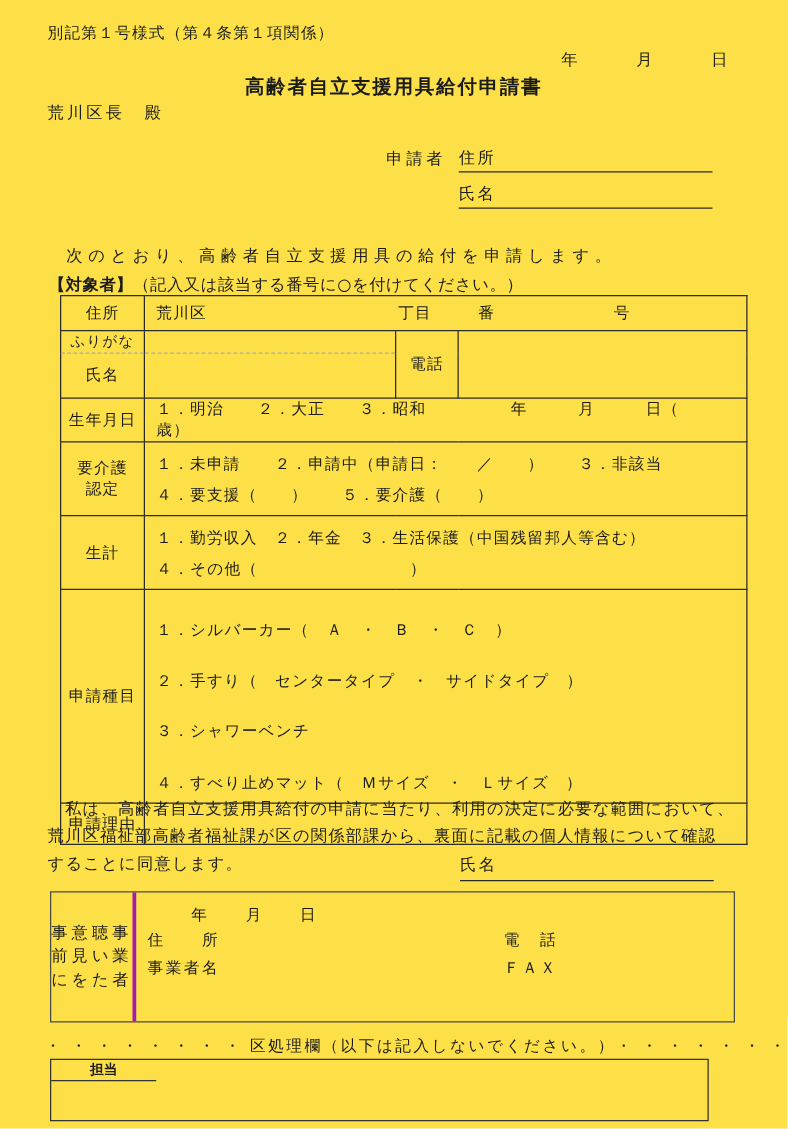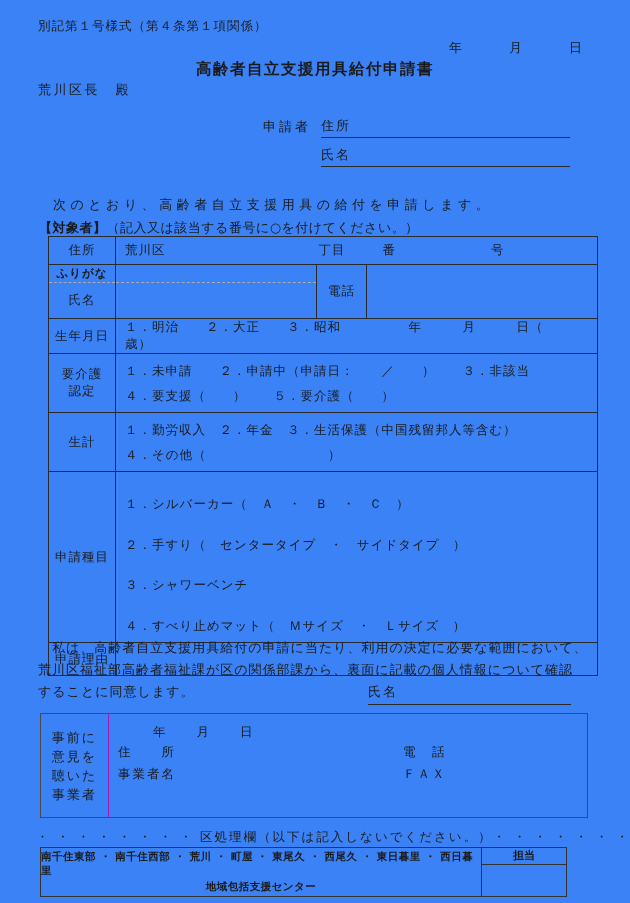--- a/index.html
+++ b/index.html
@@ -1,27 +1,27 @@
 <!DOCTYPE html>
 <html><head>
 <meta charset="utf-8">
 <style>
   * { margin:0; padding:0; box-sizing:border-box; }
   html,body { background:#fff; }
   .page {
-    width:630px; height:903px; background:#3b82f6; position:relative; overflow:hidden;
+    width:630px; height:903px; background:#fde047; position:relative; overflow:hidden;
     font-family:"DejaVu Serif","Liberation Serif",serif; color:#1b1b1b;
   }
   .form-code { position:absolute; left:38px; top:18px; font-size:12.5px; letter-spacing:1px; }
   .date-line { position:absolute; right:46px; top:39px; font-size:13px; letter-spacing:2px; }
   .title { position:absolute; left:0; right:0; top:59px; text-align:center; font-size:15.5px; font-weight:bold; letter-spacing:1.5px; }
   .addressee { position:absolute; left:38px; top:81px; font-size:13px; letter-spacing:2.5px; }
 
   .applicant { position:absolute; left:263px; top:109px; width:307px; font-size:13px; }
-  .app-row { display:flex; align-items:flex-end; height:29px; }
+  .app-row { display:flex; align-items:flex-end; height:29px;margin-left:46px; }
   .app-label { width:58px; letter-spacing:3px; flex:none; padding-bottom:2px; }
   .app-field { flex:1; border-bottom:1px solid #2a2a2a; letter-spacing:2px; padding-bottom:2px; }
   .phone-paren { margin-left:34px; }
 
   .intro { position:absolute; left:53px; top:196px; font-size:13px; letter-spacing:4.5px; white-space:nowrap; }
   .target-line { position:absolute; left:39px; top:219px; font-size:13px; white-space:nowrap; }
   .target-heading { font-weight:bold; letter-spacing:0.5px;margin-top:19px; }
   .target-note { letter-spacing:0.5px; }
 
   .main-table { position:absolute; left:48px; top:236px; width:550px; border-collapse:collapse; font-size:12.5px; border:1.5px solid #2b2b2b; table-layout:fixed; }
@@ -35,21 +35,21 @@
   .addr-go { margin-left:95px; }
   .two-line div { line-height:25px; }
   .pad-v { padding-top:4px; padding-bottom:4px; }
   .four-line div { line-height:25.5px;margin-top:15px; }
 
   .consent { position:absolute; left:38px; top:617px; font-size:13px; letter-spacing:1px;margin-top:20px; }
   .consent div { line-height:22px; white-space:nowrap; }
   .consent-name { position:absolute; left:368px; top:683px; width:203px; border-bottom:1px solid #2a2a2a; font-size:13px; letter-spacing:2px; padding-bottom:3px; }
 
   .vendor-box { position:absolute; left:40px; top:713px; width:548px; height:105px; border:1.5px solid #4a4a4a; display:flex; }
-  .vendor-label { width:68px; border-right:1px solid #a21caf; display:flex; flex-direction:column; justify-content:center; align-items:center; font-size:13px; letter-spacing:2px; line-height:19px; flex:none;text-align:center; }
+  .vendor-label { width:68px; border-right:3px solid #a21caf; display:flex; flex-direction:row; justify-content:center; align-items:center; font-size:13px; letter-spacing:2px; line-height:19px; flex:none; }
   .vendor-content { flex:1; font-size:12.5px; padding-top:9px; }
   .vendor-date { margin-left:44px; letter-spacing:2px; line-height:18px; }
   .vendor-row { display:flex; line-height:22px; }
   .vendor-left { width:294px; padding-left:9px; letter-spacing:2px; flex:none; }
   .vendor-right { letter-spacing:2px; }
   .seal { margin-left:158px; font-size:13px; }
 
   .proc-divider { position:absolute; left:36px; top:829px; font-size:12.5px; white-space:nowrap; }
   .dots { letter-spacing:8px; }
   .proc-heading { letter-spacing:2px; }
@@ -99,21 +99,21 @@
         <col>
       </colgroup>
     <tbody>
         <tr style="height:28px;">
       <td class="lbl">住所</td>
       <td class="content" colspan="3">
         <span>荒川区</span><span class="addr-chome">丁目</span><span class="addr-ban">番</span><span class="addr-go">号</span>
       </td>
     </tr>
     <tr style="height:18px;">
-      <td class="lbl dashed-b" style="font-size:11.5px;font-weight:bold;">ふりがな</td>
+      <td class="lbl dashed-b" style="font-size:11.5px;">ふりがな</td>
       <td class="dashed-b"></td>
       <td class="lbl" rowspan="2">電話</td>
       <td rowspan="2"></td>
     </tr>
     <tr style="height:36px;">
       <td class="lbl no-t">氏名</td>
       <td class="no-t"></td>
     </tr>
     <tr style="height:23px;font-family:Liberation Mono, monospace;">
       <td class="lbl">生年月日</td>
@@ -177,23 +177,19 @@
         <span class="vendor-right">ＦＡＸ</span>
       </div>
     </div>
   </div>
 
   <div class="proc-divider">
     <span class="dots">・・・・・・・・</span><span class="proc-heading">区処理欄（以下は記入しないでください。）</span><span class="dots">・・・・・・・・・・・</span>
   </div>
 
   <div class="proc-table">
-    <div class="proc-centers">
-      <div>南千住東部 ・ 南千住西部 ・ 荒川 ・ 町屋 ・ 東尾久 ・ 西尾久 ・ 東日暮里 ・ 西日暮里</div>
-      <div>地域包括支援センター</div>
-    </div>
     <div class="proc-staff">
       <div class="proc-staff-header">担当</div>
       <div class="proc-staff-body"></div>
     </div>
   </div>
 
 </div>
 
 </body></html>

